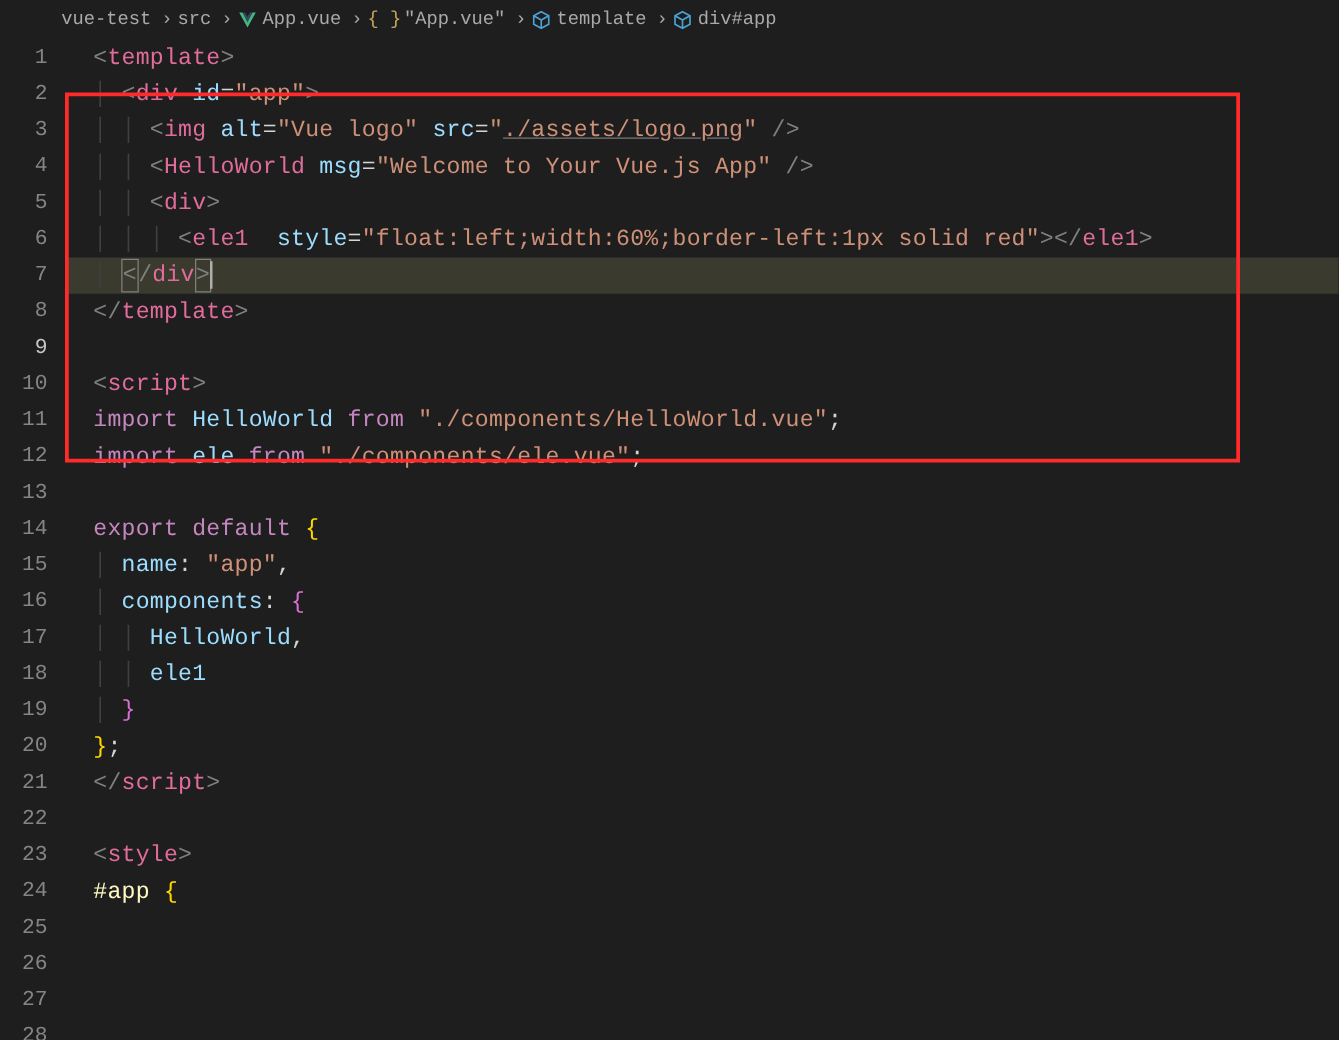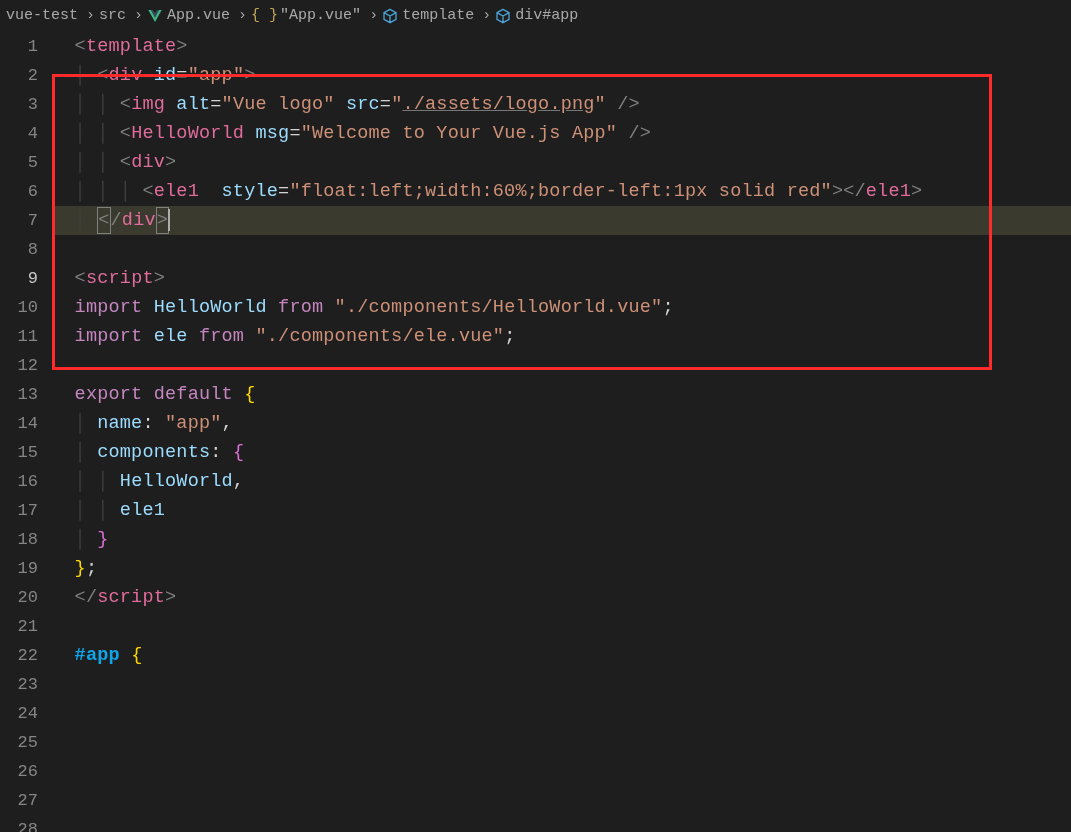--- a/index.html
+++ b/index.html
@@ -1,17 +1,17 @@
 <!DOCTYPE html>
 <html><head>
 <meta charset="utf-8">
 <style>
   * { margin:0; padding:0; box-sizing:border-box; }
   html,body { width:1071px; height:832px; background:#1e1e1e; font-family:Consolas,"Courier New",monospace; font-size:18px; color:#d4d4d4; overflow:hidden; }
-  .breadcrumbs { height:24px; line-height:22px; padding:16px 6px; color:#a9a9a9; background:#1e1e1e; font-size:15px; display:flex; align-items:center; }
+  .breadcrumbs { height:24px; line-height:22px; padding:16px 6px; color:#a9a9a9; background:#1e1e1e; font-size:15px; display:flex; align-items:center;margin-left:43px; }
   .breadcrumbs .crumb { display:inline-flex; align-items:center; margin-right:4px; }
   .breadcrumbs .sep { margin:0 4px; color:#a9a9a9; }
   .crumb svg { width:16px; height:16px; margin-right:4px; }
   .editor { position:relative; display:flex; height:calc(100% - 24px); }
   .gutter { width:52px; text-align:right; padding-right:14px; color:#858585; user-select:none; background:#1e1e1e; }
   .gutter .gline { height:29px; line-height:29px; font-size:17px; }
   .gutter .active { color:#c6c6c6; }
   .code { position:relative; flex:1; background:#1e1e1e; }
   .line { height:29px; line-height:29px; white-space:pre; font-size:18.5px; letter-spacing:0.2px; }
   .line.active { background:#3a3a2e; }
@@ -19,21 +19,21 @@
   .tok-angle { color:#808080; }
   .tok-tag { color:#e06c9b; }
   .tok-attr { color:#9cdcfe; }
   .tok-str { color:#ce9178; }
   .tok-str-u { color:#ce9178; text-decoration:underline; text-decoration-color:#777; }
   .tok-kw { color:#c586c0; }
   .tok-id { color:#9cdcfe; }
   .tok-punc { color:#d4d4d4; }
   .tok-brace { color:#ffd700; }
   .tok-brace2 { color:#da70d6; }
-  .tok-sel { color:#0ea5e9;font-weight:bold; }
+  .tok-sel { color:#fef9c3; }
   .guide { color:#404040; }
   .cursor { display:inline-block; width:2px; height:22px; background:#aeafad; vertical-align:middle; margin-left:-1px; }
   .boxchar { display:inline-block; border:1px solid #808080; padding:0 0; line-height:25px; height:27px; margin-top:1px; color:#808080;}
 </style>
 </head>
 <body>
 
 <div class="breadcrumbs">
   <span class="crumb">vue-test</span>
   <span class="sep">›</span>
@@ -100,31 +100,33 @@
   </div>
 
   <div class="code">
     <div class="line">  <span class="tok-angle">&lt;</span><span class="tok-tag">template</span><span class="tok-angle">&gt;</span></div>
     <div class="line">  <span class="guide">│ </span><span class="tok-angle">&lt;</span><span class="tok-tag">div</span><span> </span><span class="tok-attr">id</span><span>=</span><span class="tok-str">"app"</span><span class="tok-angle">&gt;</span></div>
     <div class="line">  <span class="guide">│ │ </span><span class="tok-angle">&lt;</span><span class="tok-tag">img</span><span> </span><span class="tok-attr">alt</span><span>=</span><span class="tok-str">"Vue logo"</span><span> </span><span class="tok-attr">src</span><span>=</span><span class="tok-str">"</span><span class="tok-str-u">./assets/logo.png</span><span class="tok-str">"</span><span class="tok-angle"> /&gt;</span></div>
     <div class="line">  <span class="guide">│ │ </span><span class="tok-angle">&lt;</span><span class="tok-tag">HelloWorld</span><span> </span><span class="tok-attr">msg</span><span>=</span><span class="tok-str">"Welcome to Your Vue.js App"</span><span class="tok-angle"> /&gt;</span></div>
     <div class="line">  <span class="guide">│ │ </span><span class="tok-angle">&lt;</span><span class="tok-tag">div</span><span class="tok-angle">&gt;</span></div>
     <div class="line">  <span class="guide">│ │ │ </span><span class="tok-angle">&lt;</span><span class="tok-tag">ele1</span><span>  </span><span class="tok-attr">style</span><span>=</span><span class="tok-str">"float:left;width:60%;border-left:1px solid red"</span><span class="tok-angle">&gt;&lt;/</span><span class="tok-tag">ele1</span><span class="tok-angle">&gt;</span></div>
     <div class="line active">  <span class="guide">│ </span><span class="boxchar">&lt;</span><span class="tok-angle">/</span><span class="tok-tag">div</span><span class="boxchar">&gt;</span><span class="cursor"></span></div>
+    <div class="line">  <span class="tok-angle">&lt;/</span><span class="tok-tag">template</span><span class="tok-angle">&gt;</span></div>
     <div class="line"></div>
     <div class="line">  <span class="tok-angle">&lt;</span><span class="tok-tag">script</span><span class="tok-angle">&gt;</span></div>
     <div class="line">  <span class="tok-kw">import</span><span> </span><span class="tok-id">HelloWorld</span><span> </span><span class="tok-kw">from</span><span> </span><span class="tok-str">"./components/HelloWorld.vue"</span><span class="tok-punc">;</span></div>
     <div class="line">  <span class="tok-kw">import</span><span> </span><span class="tok-id">ele</span><span> </span><span class="tok-kw">from</span><span> </span><span class="tok-str">"./components/ele.vue"</span><span class="tok-punc">;</span></div>
     <div class="line"></div>
     <div class="line">  <span class="tok-kw">export</span><span> </span><span class="tok-kw">default</span><span> </span><span class="tok-brace">{</span></div>
     <div class="line">  <span class="guide">│ </span><span class="tok-id">name</span><span class="tok-punc">:</span><span> </span><span class="tok-str">"app"</span><span class="tok-punc">,</span></div>
     <div class="line">  <span class="guide">│ </span><span class="tok-id">components</span><span class="tok-punc">:</span><span> </span><span class="tok-brace2">{</span></div>
     <div class="line">  <span class="guide">│ │ </span><span class="tok-id">HelloWorld</span><span class="tok-punc">,</span></div>
     <div class="line">  <span class="guide">│ │ </span><span class="tok-id">ele1</span></div>
     <div class="line">  <span class="guide">│ </span><span class="tok-brace2">}</span></div>
     <div class="line">  <span class="tok-brace">}</span><span class="tok-punc">;</span></div>
     <div class="line">  <span class="tok-angle">&lt;/</span><span class="tok-tag">script</span><span class="tok-angle">&gt;</span></div>
     <div class="line"></div>
+    <div class="line">  <span class="tok-angle">&lt;</span><span class="tok-tag">style</span><span class="tok-angle">&gt;</span></div>
     <div class="line">  <span class="tok-sel">#app</span><span> </span><span class="tok-brace">{</span></div>
   </div>
 
   <div class="highlight-box"></div>
 </div>
 
 </body></html>

